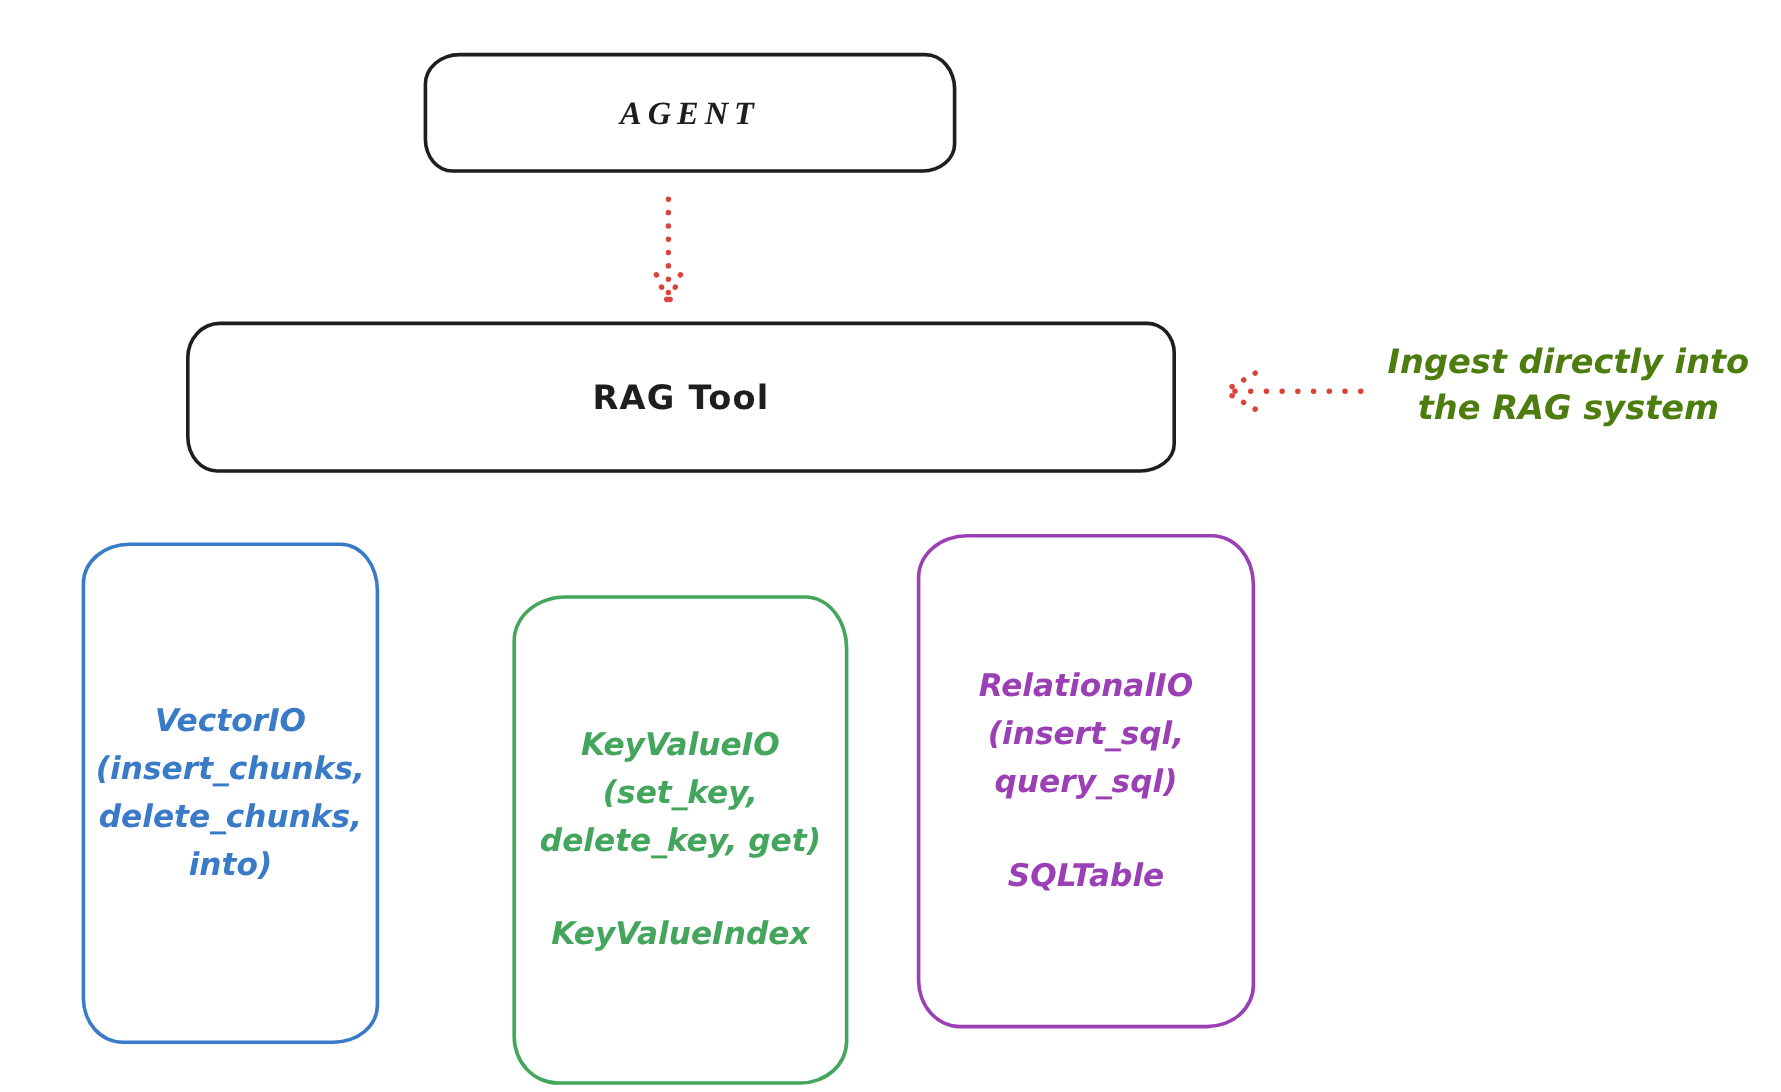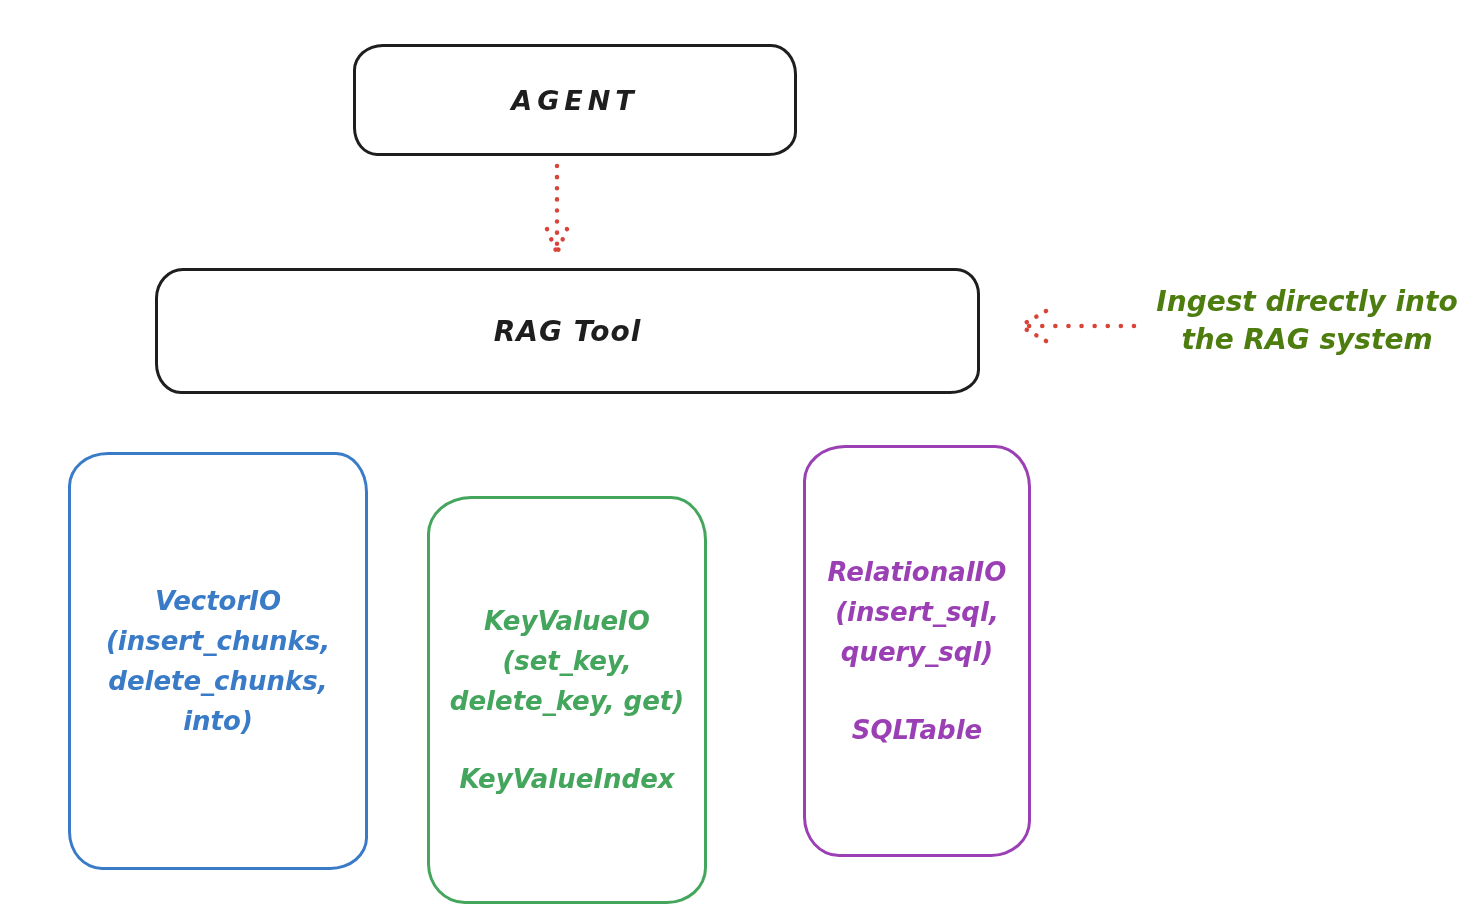--- a/index.html
+++ b/index.html
@@ -20,67 +20,67 @@
   .sketch-box {
     position: absolute;
     background: #ffffff;
     border: 3.5px solid currentColor;
     display: flex;
     align-items: center;
     justify-content: center;
     text-align: center;
   }
   .box-agent {
-    left: 353px; top: 44px; width: 444px; height: 112px;
+    left: 353px; top: 44px; width: 444px; height: 100px;
     border-radius: 30px 26px 28px 24px / 26px 30px 24px 28px;
     color: #1e1e1e;
+    font-family: Liberation Serif, serif;
   }
   .box-agent .box-label {
     font-size: 27px;
     font-weight: bold;
     letter-spacing: 5px;
     font-style: italic;
   }
   .box-rag {
     left: 155px; top: 268px; width: 825px; height: 126px;
     border-radius: 28px 24px 30px 26px / 30px 26px 24px 30px;
     color: #1e1e1e;
   }
   .box-rag .box-label {
     font-size: 28px;
     font-weight: 600;
     letter-spacing: 1px;
-    font-style: italic;
   }
 
   
   .io-box {
     position: absolute;
     background: #ffffff;
     border: 3.5px solid currentColor;
     display: flex;
     flex-direction: column;
     align-items: center;
     justify-content: center;
     text-align: center;
     font-weight: 600;
     font-style: italic;
     font-size: 26px;
     line-height: 40px;
   }
   .io-box-vector {
-    left: 68px; top: 452px; width: 300px; height: 418px;
+    left: 68px; top: 452px; width: 248px; height: 418px;
     border-radius: 40px 32px 38px 34px / 34px 40px 32px 38px;
   }
   .io-box-keyvalue {
     left: 427px; top: 448px; width: 280px; height: 408px;
     border-radius: 44px 36px 40px 38px / 38px 44px 36px 40px;
   }
   .io-box-relational {
-    left: 803px; top: 445px; width: 228px; height: 412px;
+    left: 764px; top: 445px; width: 282px; height: 412px;
     border-radius: 42px 36px 40px 36px / 36px 42px 36px 40px;
   }
   .io-params { white-space: pre-line; }
   .io-index { margin-top: 38px; }
 
   
   .annotation {
     position: absolute;
     left: 1135px; top: 283px; width: 344px;
     text-align: center;

